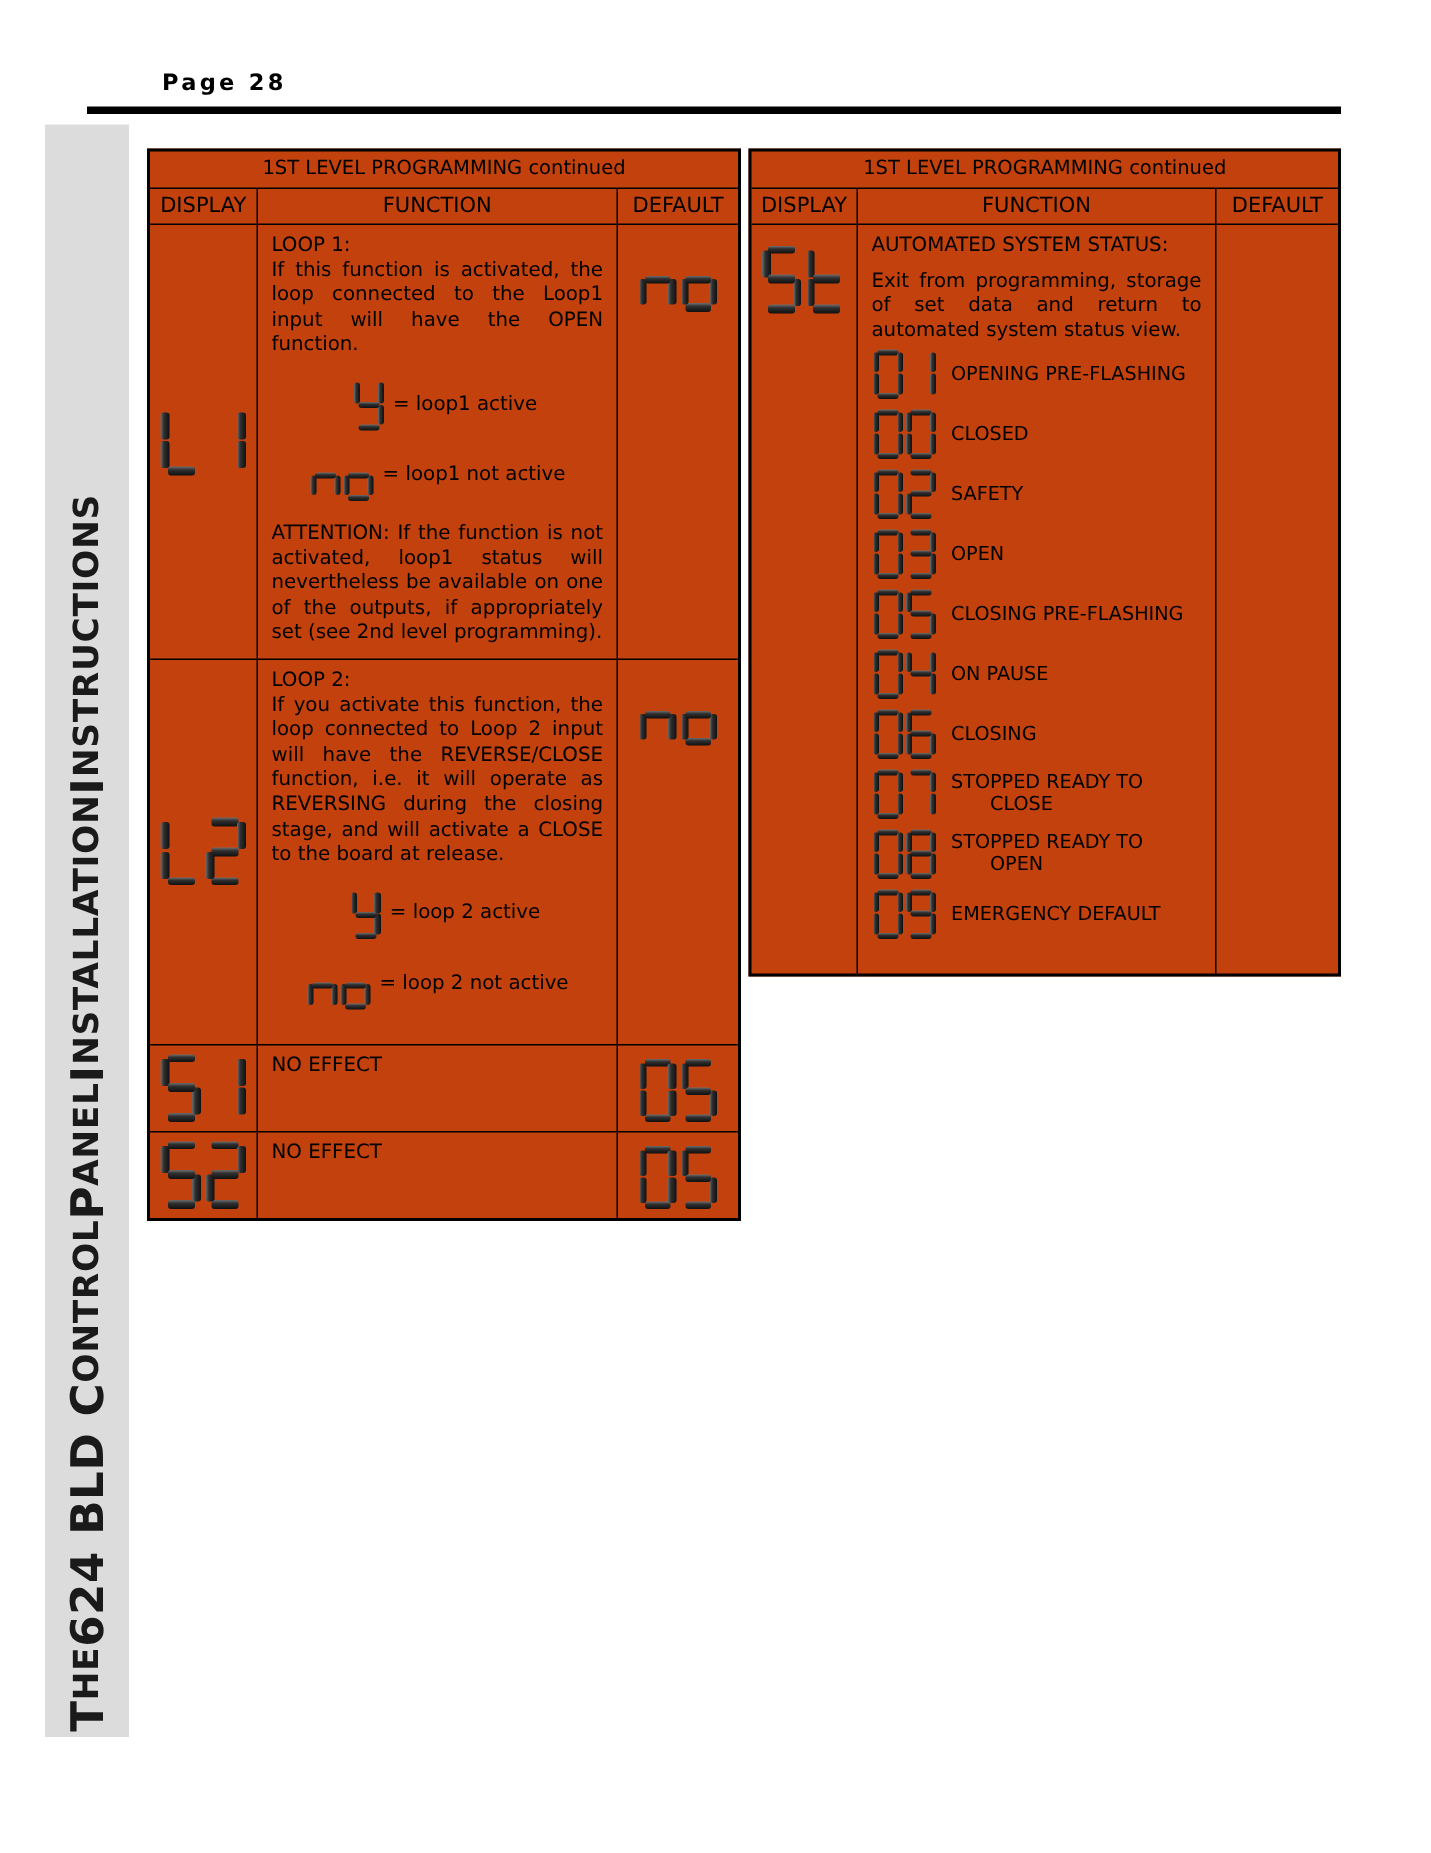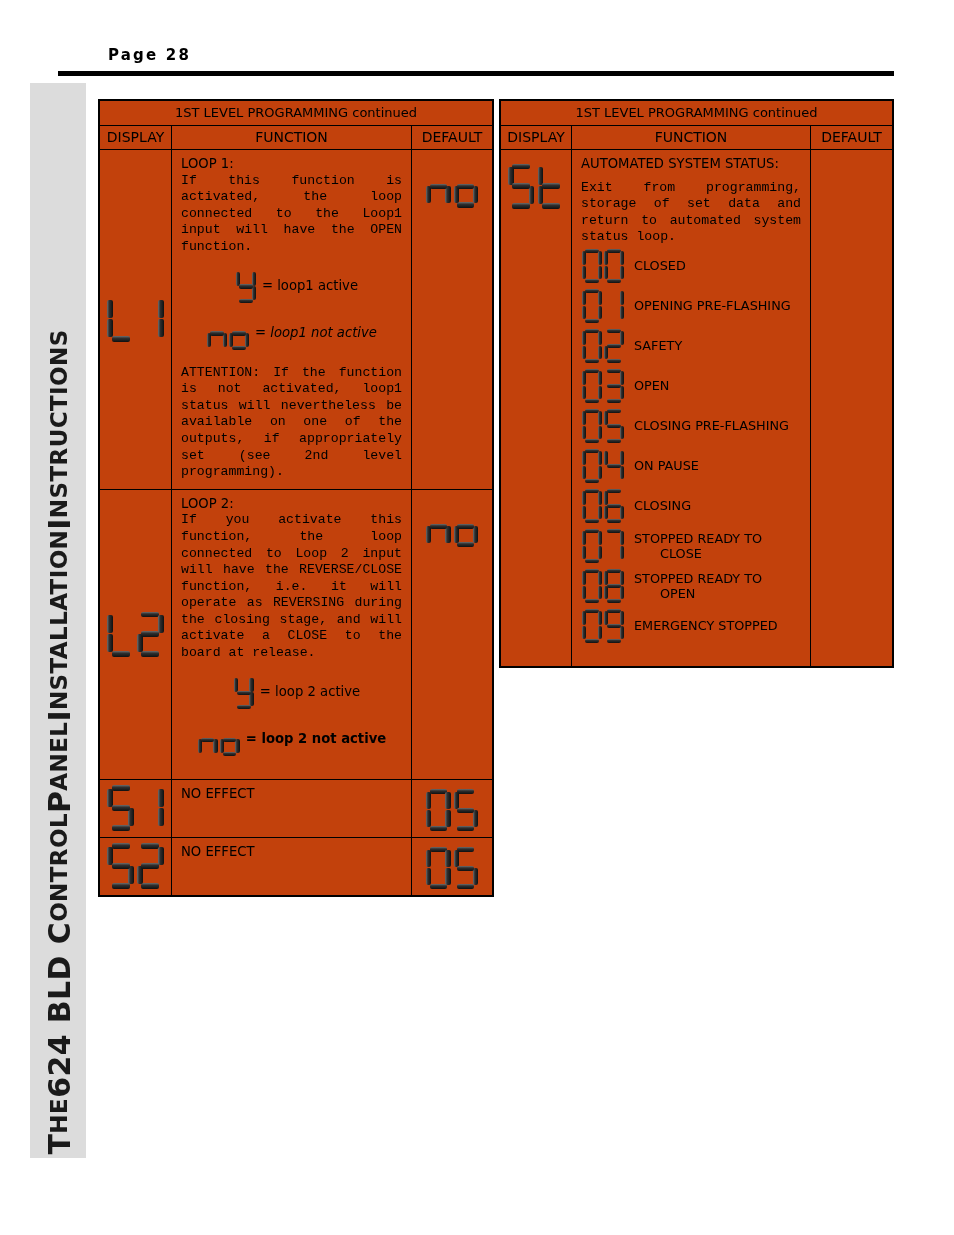--- a/index.html
+++ b/index.html
@@ -38,21 +38,21 @@
   .cell{box-sizing:border-box;border-right:1px solid #000;}
   .cell:last-child{border-right:none;}
   .c-disp{width:72px;flex:0 0 72px;display:flex;align-items:center;justify-content:center;}
   .c-func{flex:1 1 auto;}
   .c-def{width:80px;flex:0 0 80px;display:flex;align-items:flex-start;justify-content:center;}
   #tbl-right .c-disp{width:71px;flex:0 0 71px;}
   #tbl-right .c-def{width:81px;flex:0 0 81px;}
 
   .fn{padding:6px 9px 8px 9px;font-size:13.2px;line-height:16.6px;}
   .fn p{margin:0;}
-  .fn p.just{text-align:justify;text-align-last:left;font-family:Liberation Mono, monospace;}
+  .fn p.just{text-align:justify;text-align-last:left;}
   .fn .gap{height:11px;}
   .fn .gap-s{height:7px;}
 
   .optline{display:flex;align-items:center;margin:2px 0;}
   .optline .lbl{font-size:13.2px;margin-left:5px;}
 
   
   .statuslist{padding:2px 0 10px 0;}
   .statusrow{display:flex;align-items:center;margin-bottom:4px;}
   .statusrow .sl{font-size:12.8px;line-height:15px;margin-left:9px;}
@@ -127,21 +127,21 @@
                   <i class="v" style="left: 16.6px; top: 3.51px; width: 4.2px; height: 13.5px;"></i>
                   <i class="v" style="left: 16.6px; top: 17.79px; width: 4.2px; height: 13.5px;"></i>
                   <i class="h" style="left: 4.25px; top: 30.6px; width: 13.5px; height: 4.2px;"></i>
                   <i class="v" style="left: 1.2px; top: 3.51px; width: 4.2px; height: 13.5px;"></i>
                   <i class="h" style="left: 4.25px; top: 15.9px; width: 13.5px; height: 4.2px;"></i>
                 </span>
               </span>
               <span class="lbl">= loop1 active</span>
             </div>
             <div class="gap-s"></div>
-            <div class="optline" style="justify-content: center; padding-left: 0px; font-style: italic;">
+            <div class="optline" style="justify-content: center; padding-left: 0px;">
               <span class="dgroup">
                 <span class="seg7" style="width: 22px; height: 36px;">
                   <i class="v" style="left: 16.6px; top: 17.79px; width: 4.2px; height: 13.5px;"></i>
                   <i class="v" style="left: 1.2px; top: 17.79px; width: 4.2px; height: 13.5px;"></i>
                   <i class="h" style="left: 4.25px; top: 15.9px; width: 13.5px; height: 4.2px;"></i>
                 </span>
                 <span class="seg7" style="width: 22px; height: 36px;">
                   <i class="v" style="left: 16.6px; top: 17.79px; width: 4.2px; height: 13.5px;"></i>
                   <i class="h" style="left: 4.25px; top: 30.6px; width: 13.5px; height: 4.2px;"></i>
                   <i class="v" style="left: 1.2px; top: 17.79px; width: 4.2px; height: 13.5px;"></i>
@@ -198,21 +198,21 @@
                   <i class="v" style="left: 16.6px; top: 3.51px; width: 4.2px; height: 13.5px;"></i>
                   <i class="v" style="left: 16.6px; top: 17.79px; width: 4.2px; height: 13.5px;"></i>
                   <i class="h" style="left: 4.25px; top: 30.6px; width: 13.5px; height: 4.2px;"></i>
                   <i class="v" style="left: 1.2px; top: 3.51px; width: 4.2px; height: 13.5px;"></i>
                   <i class="h" style="left: 4.25px; top: 15.9px; width: 13.5px; height: 4.2px;"></i>
                 </span>
               </span>
               <span class="lbl">= loop 2 active</span>
             </div>
             <div class="gap-s"></div>
-            <div class="optline" style="justify-content: center; padding-left: 0px; font-weight: bold;">
+            <div class="optline" style="justify-content: center; padding-left: 0px;">
               <span class="dgroup">
                 <span class="seg7" style="width: 22px; height: 36px;">
                   <i class="v" style="left: 16.6px; top: 17.79px; width: 4.2px; height: 13.5px;"></i>
                   <i class="v" style="left: 1.2px; top: 17.79px; width: 4.2px; height: 13.5px;"></i>
                   <i class="h" style="left: 4.25px; top: 15.9px; width: 13.5px; height: 4.2px;"></i>
                 </span>
                 <span class="seg7" style="width: 22px; height: 36px;">
                   <i class="v" style="left: 16.6px; top: 17.79px; width: 4.2px; height: 13.5px;"></i>
                   <i class="h" style="left: 4.25px; top: 30.6px; width: 13.5px; height: 4.2px;"></i>
                   <i class="v" style="left: 1.2px; top: 17.79px; width: 4.2px; height: 13.5px;"></i>
@@ -353,33 +353,50 @@
                 <i class="v" style="left: 1.62px; top: 24.0165px; width: 5.67px; height: 18.225px;"></i>
                 <i class="v" style="left: 1.62px; top: 4.7385px; width: 5.67px; height: 18.225px;"></i>
                 <i class="h" style="left: 5.7375px; top: 21.465px; width: 18.225px; height: 5.67px;"></i>
               </span>
             </span></div>
         </div>
         <div class="cell c-func">
           <div class="fn">
             <p>AUTOMATED SYSTEM STATUS:</p>
             <div class="gap-s"></div>
-            <p class="just">Exit from programming, storage of set data and return to automated system status loop.</p>
+            <p class="just">Exit from programming, storage of set data and return to automated system status view.</p>
             <div class="statuslist">
               <div class="statusrow">
                 <span class="dgroup">
                   <span class="seg7" style="width: 22px; height: 36px;">
                     <i class="h" style="left: 4.25px; top: 1.2px; width: 13.5px; height: 4.2px;"></i>
                     <i class="v" style="left: 16.6px; top: 3.51px; width: 4.2px; height: 13.5px;"></i>
                     <i class="v" style="left: 16.6px; top: 17.79px; width: 4.2px; height: 13.5px;"></i>
                     <i class="h" style="left: 4.25px; top: 30.6px; width: 13.5px; height: 4.2px;"></i>
                     <i class="v" style="left: 1.2px; top: 17.79px; width: 4.2px; height: 13.5px;"></i>
                     <i class="v" style="left: 1.2px; top: 3.51px; width: 4.2px; height: 13.5px;"></i>
                   </span>
                   <span class="seg7" style="width: 22px; height: 36px;">
+                    <i class="v" style="left: 16.6px; top: 3.51px; width: 4.2px; height: 13.5px;"></i>
+                    <i class="v" style="left: 16.6px; top: 17.79px; width: 4.2px; height: 13.5px;"></i>
+                  </span>
+                </span>
+                <span class="sl">OPENING PRE-FLASHING</span>
+              </div>
+              <div class="statusrow">
+                <span class="dgroup">
+                  <span class="seg7" style="width: 22px; height: 36px;">
+                    <i class="h" style="left: 4.25px; top: 1.2px; width: 13.5px; height: 4.2px;"></i>
+                    <i class="v" style="left: 16.6px; top: 3.51px; width: 4.2px; height: 13.5px;"></i>
+                    <i class="v" style="left: 16.6px; top: 17.79px; width: 4.2px; height: 13.5px;"></i>
+                    <i class="h" style="left: 4.25px; top: 30.6px; width: 13.5px; height: 4.2px;"></i>
+                    <i class="v" style="left: 1.2px; top: 17.79px; width: 4.2px; height: 13.5px;"></i>
+                    <i class="v" style="left: 1.2px; top: 3.51px; width: 4.2px; height: 13.5px;"></i>
+                  </span>
+                  <span class="seg7" style="width: 22px; height: 36px;">
                     <i class="h" style="left: 4.25px; top: 1.2px; width: 13.5px; height: 4.2px;"></i>
                     <i class="v" style="left: 16.6px; top: 3.51px; width: 4.2px; height: 13.5px;"></i>
                     <i class="v" style="left: 16.6px; top: 17.79px; width: 4.2px; height: 13.5px;"></i>
                     <i class="h" style="left: 4.25px; top: 30.6px; width: 13.5px; height: 4.2px;"></i>
                     <i class="v" style="left: 1.2px; top: 17.79px; width: 4.2px; height: 13.5px;"></i>
                     <i class="v" style="left: 1.2px; top: 3.51px; width: 4.2px; height: 13.5px;"></i>
                   </span>
                 </span>
                 <span class="sl">CLOSED</span>
               </div>
@@ -387,37 +404,20 @@
                 <span class="dgroup">
                   <span class="seg7" style="width: 22px; height: 36px;">
                     <i class="h" style="left: 4.25px; top: 1.2px; width: 13.5px; height: 4.2px;"></i>
                     <i class="v" style="left: 16.6px; top: 3.51px; width: 4.2px; height: 13.5px;"></i>
                     <i class="v" style="left: 16.6px; top: 17.79px; width: 4.2px; height: 13.5px;"></i>
                     <i class="h" style="left: 4.25px; top: 30.6px; width: 13.5px; height: 4.2px;"></i>
                     <i class="v" style="left: 1.2px; top: 17.79px; width: 4.2px; height: 13.5px;"></i>
                     <i class="v" style="left: 1.2px; top: 3.51px; width: 4.2px; height: 13.5px;"></i>
                   </span>
                   <span class="seg7" style="width: 22px; height: 36px;">
-                    <i class="v" style="left: 16.6px; top: 3.51px; width: 4.2px; height: 13.5px;"></i>
-                    <i class="v" style="left: 16.6px; top: 17.79px; width: 4.2px; height: 13.5px;"></i>
-                  </span>
-                </span>
-                <span class="sl">OPENING PRE-FLASHING</span>
-              </div>
-              <div class="statusrow">
-                <span class="dgroup">
-                  <span class="seg7" style="width: 22px; height: 36px;">
-                    <i class="h" style="left: 4.25px; top: 1.2px; width: 13.5px; height: 4.2px;"></i>
-                    <i class="v" style="left: 16.6px; top: 3.51px; width: 4.2px; height: 13.5px;"></i>
-                    <i class="v" style="left: 16.6px; top: 17.79px; width: 4.2px; height: 13.5px;"></i>
-                    <i class="h" style="left: 4.25px; top: 30.6px; width: 13.5px; height: 4.2px;"></i>
-                    <i class="v" style="left: 1.2px; top: 17.79px; width: 4.2px; height: 13.5px;"></i>
-                    <i class="v" style="left: 1.2px; top: 3.51px; width: 4.2px; height: 13.5px;"></i>
-                  </span>
-                  <span class="seg7" style="width: 22px; height: 36px;">
                     <i class="h" style="left: 4.25px; top: 1.2px; width: 13.5px; height: 4.2px;"></i>
                     <i class="v" style="left: 16.6px; top: 3.51px; width: 4.2px; height: 13.5px;"></i>
                     <i class="h" style="left: 4.25px; top: 30.6px; width: 13.5px; height: 4.2px;"></i>
                     <i class="v" style="left: 1.2px; top: 17.79px; width: 4.2px; height: 13.5px;"></i>
                     <i class="h" style="left: 4.25px; top: 15.9px; width: 13.5px; height: 4.2px;"></i>
                   </span>
                 </span>
                 <span class="sl">SAFETY</span>
               </div>
               <div class="statusrow">
@@ -552,21 +552,21 @@
                   </span>
                   <span class="seg7" style="width: 22px; height: 36px;">
                     <i class="h" style="left: 4.25px; top: 1.2px; width: 13.5px; height: 4.2px;"></i>
                     <i class="v" style="left: 16.6px; top: 3.51px; width: 4.2px; height: 13.5px;"></i>
                     <i class="v" style="left: 16.6px; top: 17.79px; width: 4.2px; height: 13.5px;"></i>
                     <i class="h" style="left: 4.25px; top: 30.6px; width: 13.5px; height: 4.2px;"></i>
                     <i class="v" style="left: 1.2px; top: 3.51px; width: 4.2px; height: 13.5px;"></i>
                     <i class="h" style="left: 4.25px; top: 15.9px; width: 13.5px; height: 4.2px;"></i>
                   </span>
                 </span>
-                <span class="sl">EMERGENCY STOPPED</span>
+                <span class="sl">EMERGENCY DEFAULT</span>
               </div>
             </div>
           </div>
         </div>
         <div class="cell c-def"></div>
       </div>
     </div>
 </div>
 
 </body></html>

